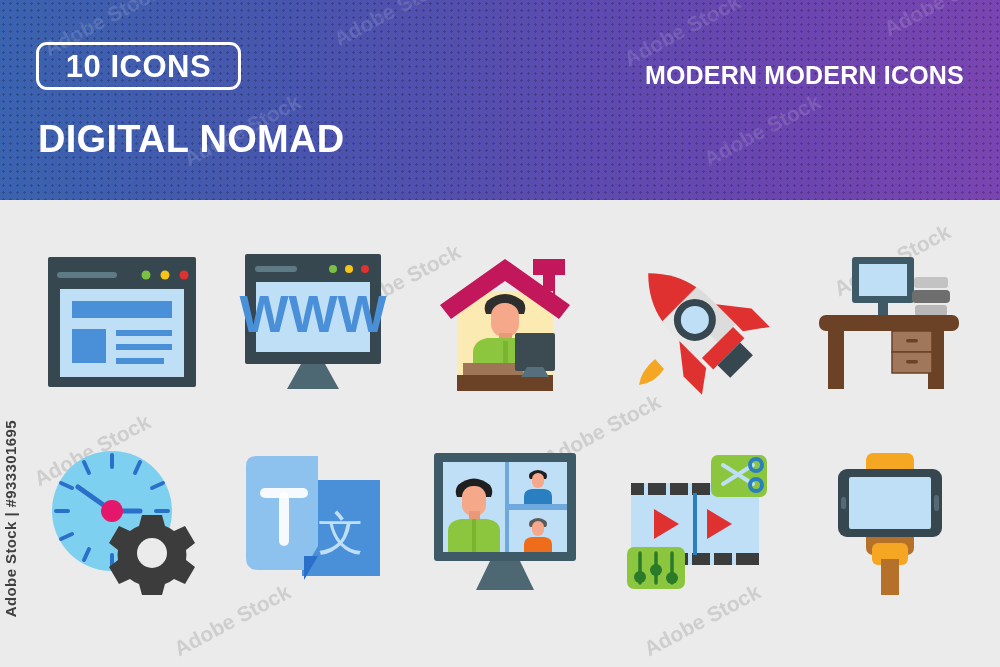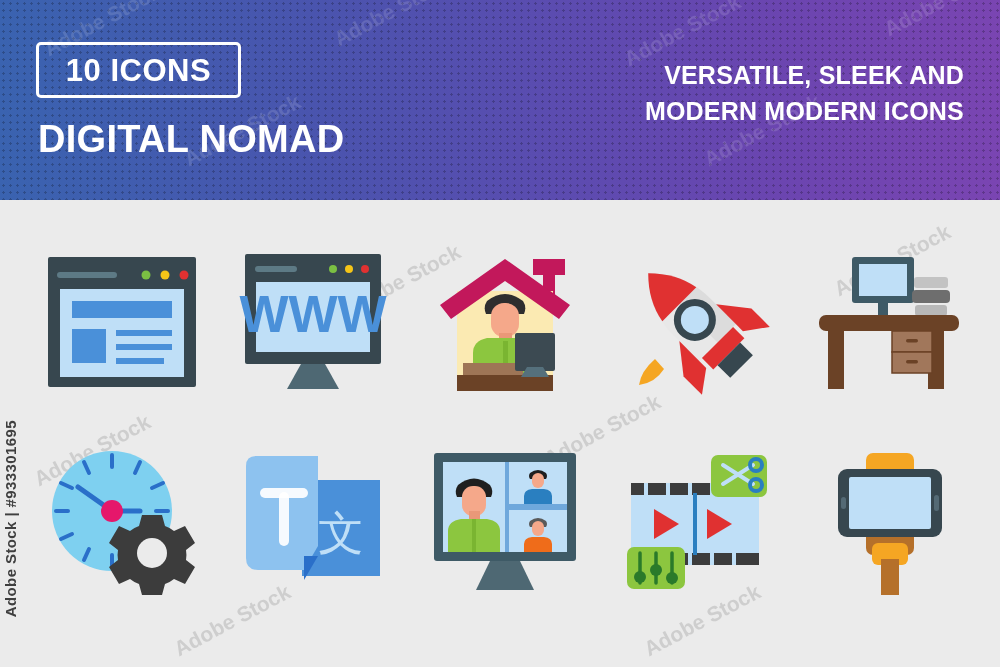--- a/index.html
+++ b/index.html
@@ -23,23 +23,23 @@
     overflow: hidden;
   }
   #header-dots {
     position: absolute; inset: 0;
     background-image: radial-gradient(rgba(0,0,0,0.22) 1px, transparent 1.2px);
     background-size: 7px 7px;
     pointer-events: none;
   }
   #icons-badge {
     position: absolute; left: 36px; top: 42px;
-    width: 205px; height: 56px;
+    width: 205px; height: 48px;
     border: 3px solid #ffffff;
-    border-radius: 5px;
+    border-radius: 11px;
     display: flex; align-items: center; justify-content: center;
   }
   #icons-badge-label {
     color: #ffffff;
     font-size: 31px;
     font-weight: bold;
     letter-spacing: 0.5px;
     line-height: 1;
   }
   #header-title {
@@ -123,21 +123,20 @@
     <div class="wm wm-light" style="left:180px; top:150px;">Adobe Stock</div>
     <div class="wm wm-light" style="left:700px; top:150px;">Adobe Stock</div>
 
     <div id="icons-badge">
       <span id="icons-badge-label">10 ICONS</span>
     </div>
 
     <div id="header-title">DIGITAL NOMAD</div>
 
     <div id="header-tagline">
-      <div>VERSATILE, SLEEK AND</div>
       <div>MODERN MODERN ICONS</div>
     </div>
   </div>
 
   <div class="wm" style="left:30px; top:470px;">Adobe Stock</div>
   <div class="wm" style="left:340px; top:300px;">Adobe Stock</div>
   <div class="wm" style="left:540px; top:450px;">Adobe Stock</div>
   <div class="wm" style="left:830px; top:280px;">Adobe Stock</div>
   <div class="wm" style="left:170px; top:640px;">Adobe Stock</div>
   <div class="wm" style="left:640px; top:640px;">Adobe Stock</div>

